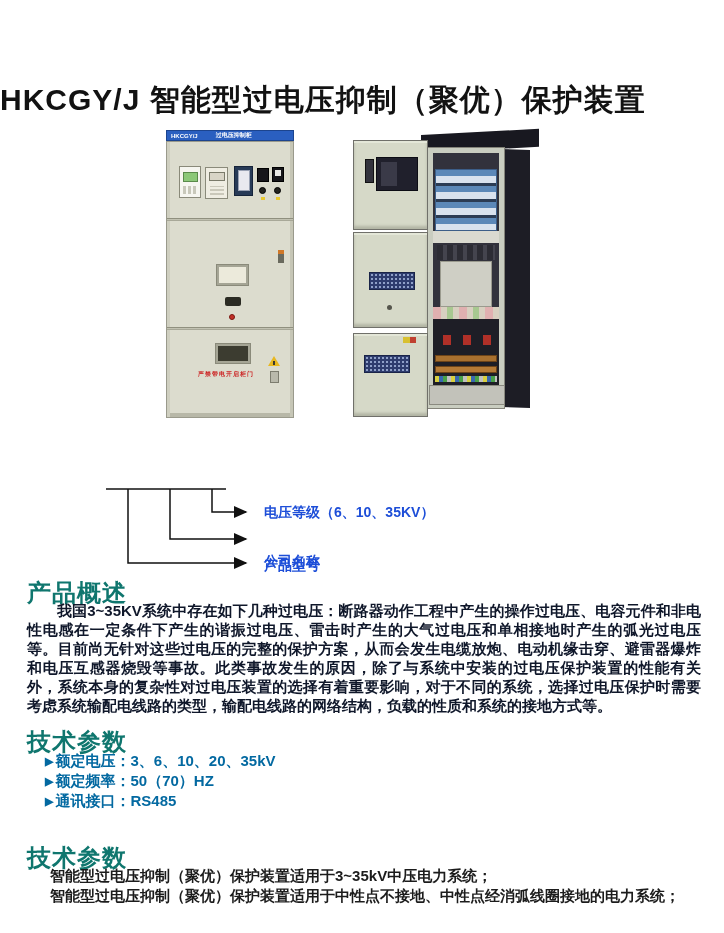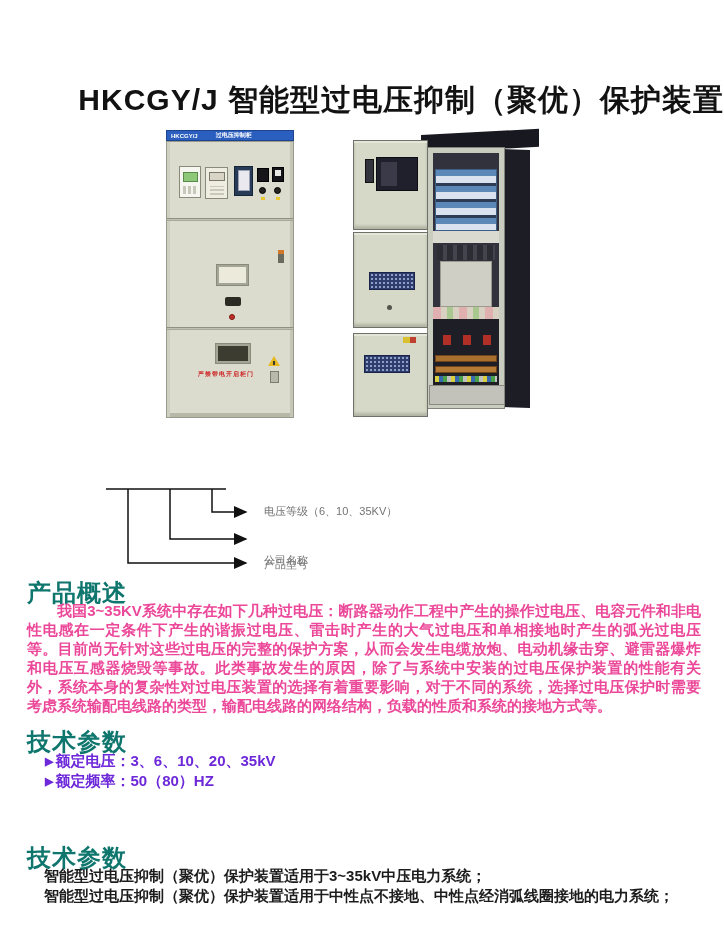--- a/index.html
+++ b/index.html
@@ -6,21 +6,21 @@
   html,body { background:#ffffff; }
   .page {
     position:relative; width:724px; height:933px; margin:0 auto;
     background:#ffffff; overflow:hidden;
     font-family:"Liberation Sans", sans-serif; color:#1c1c1c;
   }
 
   
   .doc-title {
     position:absolute; top:80px; left:0; width:724px;
-    text-align:right; font-size:30px; font-weight:bold; color:#121212;
+    text-align:left; font-size:30px; font-weight:bold; color:#121212;
     letter-spacing:1px;
   }
 
   
   .cab-left { position:absolute; left:166px; top:130px; width:128px; height:288px; }
   .cl-topbar { position:absolute; left:0; top:0; width:128px; height:11px;
     background:#2a5fc0; border:1px solid #1c448e; display:flex; align-items:center; }
   .cl-topbar-left { font-size:6px; font-weight:bold; color:#fff; margin-left:4px; white-space:nowrap; }
   .cl-topbar-center { font-size:6px; font-weight:bold; color:#fff; margin-left:18px; white-space:nowrap; }
   .cl-body { position:absolute; left:0; top:11px; width:128px; height:277px;
@@ -131,40 +131,40 @@
   }
 
   
   .model-code {
     position:absolute; left:106px; top:465px;
     font-family:"Liberation Serif", serif; font-size:18px; color:#111;
     letter-spacing:2px; white-space:nowrap;
   }
   .diagram-svg { position:absolute; left:0; top:460px; }
   .diagram-label {
-    position:absolute; left:264px; font-size:11px; font-weight:normal; color:#737373;
+    position:absolute; left:264px; font-size:14px; font-weight:bold; color:#1d4ed8;
     white-space:nowrap;
   }
   .dl-1 { top:504px; } .dl-2 { top:557px;text-align:center; } .dl-3 { top:527px;margin-top:26px; }
 
   
   .sec-heading {
     position:absolute; left:27px; font-size:24px; font-weight:bold; color:#0f766e;
     letter-spacing:1px;
   }
   .h-overview { top:577px; } .h-tech { top:726px; } .h-scope { top:842px; }
   .overview-body {
     position:absolute; left:27px; top:601px; width:674px;
-    font-size:15px; line-height:19px; font-weight:600; color:#ec4899;
+    font-size:15px; line-height:19px; font-weight:600; color:#0f172a;
     text-indent:2em; text-align:justify;
   }
   .tech-list { position:absolute; left:45px; top:751px; list-style:none; }
-  .tech-list li { font-size:15px; line-height:19px; font-weight:600; color:#6d28d9; }
+  .tech-list li { font-size:15px; line-height:19px; font-weight:600; color:#0369a1; }
   .tech-bullet { font-size:11px; margin-right:2px; vertical-align:1px; }
-  .scope-lines { position:absolute; left:44px; top:866px; width:660px; }
+  .scope-lines { position:absolute; left:50px; top:866px; width:660px; }
   .scope-line { font-size:15px; line-height:20px; font-weight:600; color:#1c1c1c; }
 </style>
 </head>
 <body>
 
 <div class="page">
 
   <div class="doc-title">HKCGY/J  智能型过电压抑制（聚优）保护装置</div>
 
   <div class="cab-left">
@@ -254,21 +254,24 @@
 
   <div class="sec-heading h-overview">产品概述</div>
   <p class="overview-body">我国3~35KV系统中存在如下几种过电压：断路器动作工程中产生的操作过电压、电容元件和非电性电感在一定条件下产生的谐振过电压、雷击时产生的大气过电压和单相接地时产生的弧光过电压等。目前尚无针对这些过电压的完整的保护方案，从而会发生电缆放炮、电动机缘击穿、避雷器爆炸和电压互感器烧毁等事故。此类事故发生的原因，除了与系统中安装的过电压保护装置的性能有关外，系统本身的复杂性对过电压装置的选择有着重要影响，对于不同的系统，选择过电压保护时需要考虑系统输配电线路的类型，输配电线路的网络结构，负载的性质和系统的接地方式等。</p>
 
   <div class="sec-heading h-tech">技术参数</div>
   <ul class="tech-list">
     <li>
       <span class="tech-bullet">▶</span><span>额定电压：3、6、10、20、35kV</span>
     </li>
     <li>
-      <span class="tech-bullet">▶</span><span>额定频率：50（80）HZ</span>
+      <span class="tech-bullet">▶</span><span>额定频率：50（70）HZ</span>
+    </li>
+    <li>
+      <span class="tech-bullet">▶</span><span>通讯接口：RS485</span>
     </li>
   </ul>
 
   <div class="sec-heading h-scope">技术参数</div>
   <div class="scope-lines">
     <div class="scope-line">智能型过电压抑制（聚优）保护装置适用于3~35kV中压电力系统；</div>
     <div class="scope-line">智能型过电压抑制（聚优）保护装置适用于中性点不接地、中性点经消弧线圈接地的电力系统；</div>
   </div>
 
 </div>

